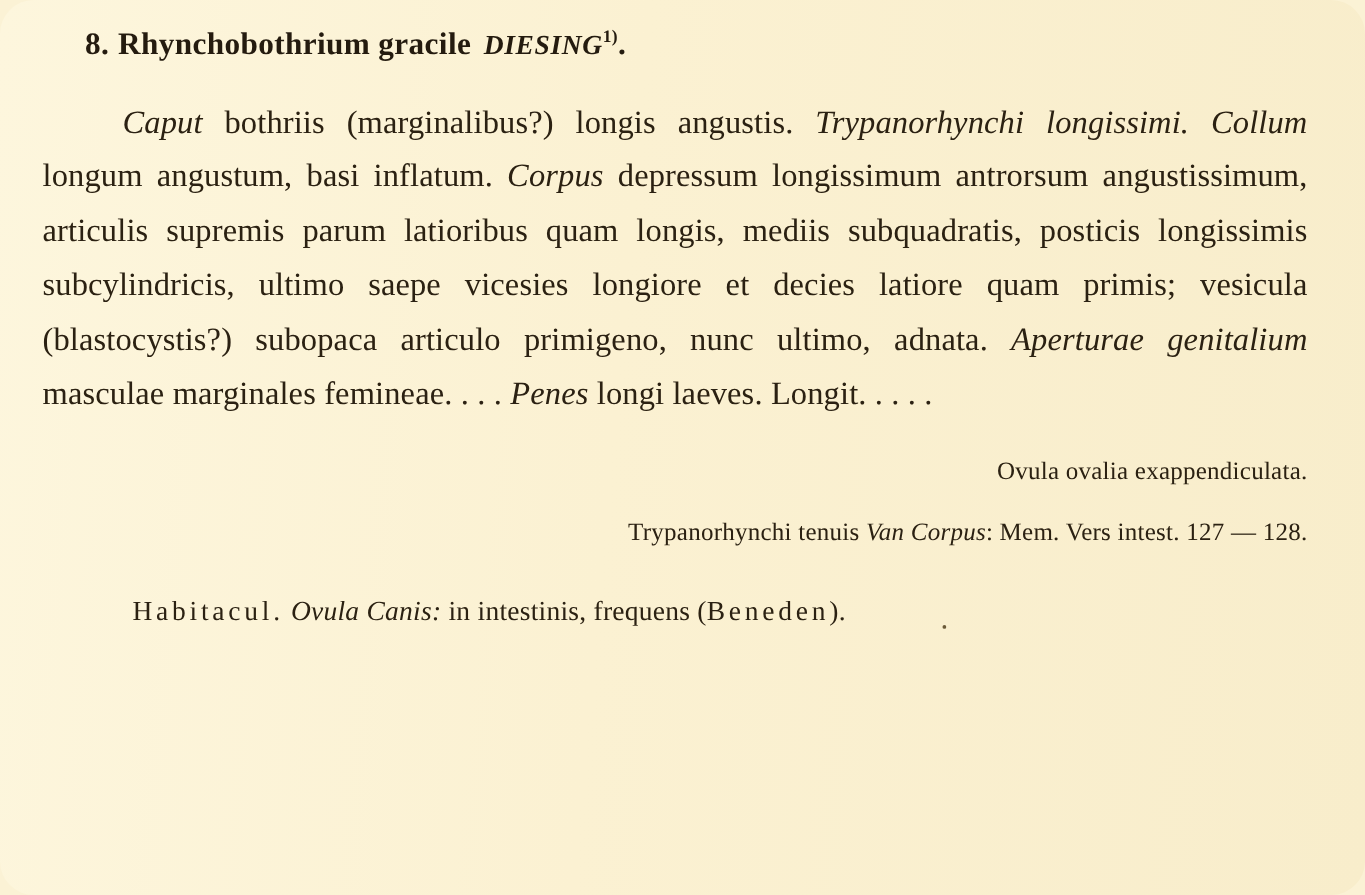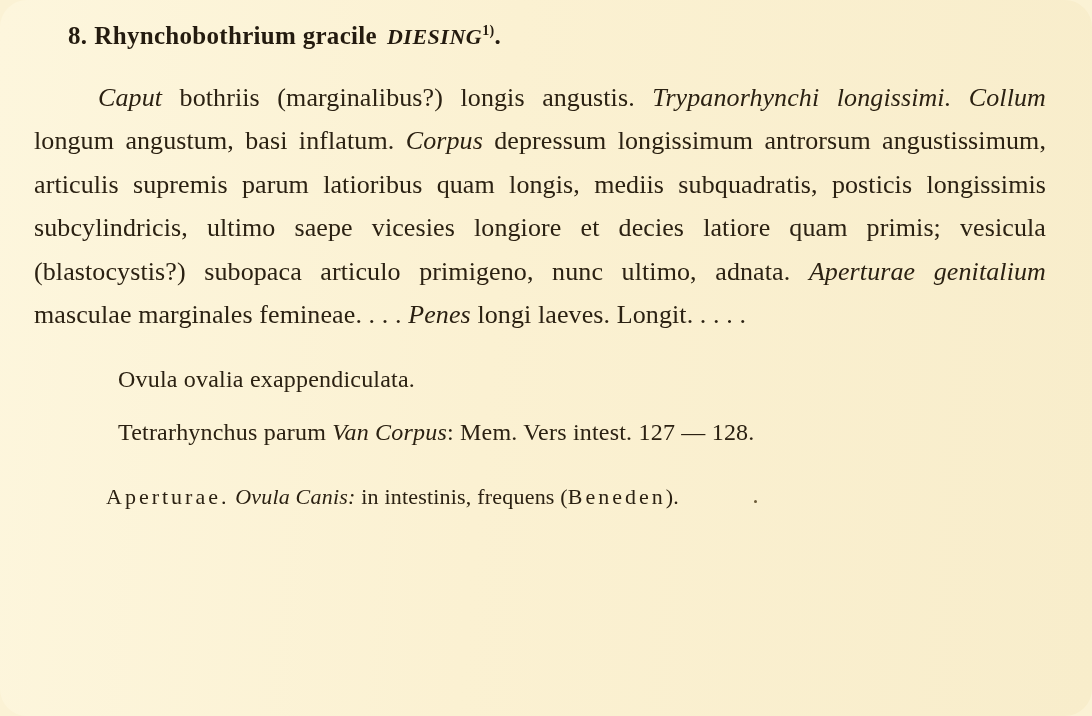--- a/index.html
+++ b/index.html
@@ -57,23 +57,24 @@
     letter-spacing: 0.1px;
   }
   .desc .it {
     font-style: italic;
   }
   .desc .indent-first {
     display: inline-block;
     width: 64px;
   }
   .small-para {
-    font-size: 24px;
+    font-size: 20px;
     margin: 30px 0 0 84px;
     letter-spacing: 0.2px;
+    text-align: right;
   }
   .small-para.second {
     margin-top: 26px;
   }
   .small-para .it {
     font-style: italic;
   }
   .habitat {
     font-size: 22px;
     margin: 38px 0 0 72px;
@@ -111,23 +112,23 @@
     <span class="num">8.</span><span class="species">Rhynchobothrium gracile</span><span class="author">DIESING</span><span class="sup">1)</span><span>.</span>
   </div>
 
   <p class="desc">
     <span class="indent-first"></span><span class="it">Caput</span><span> bothriis (marginalibus?) longis angustis. </span><span class="it">Trypanorhynchi longissimi.</span><span> </span><span class="it">Collum</span><span> longum angustum, basi inflatum. </span><span class="it">Corpus</span><span> depressum longissimum antrorsum angustissimum, articulis supremis parum latioribus quam longis, mediis subquadratis, posticis longissimis subcylindricis, ultimo saepe vicesies longiore et decies latiore quam primis; vesicula (blastocystis?) subopaca articulo primigeno, nunc ultimo, adnata. </span><span class="it">Aperturae genitalium</span><span> masculae marginales femineae. . . . </span><span class="it">Penes</span><span> longi laeves. Longit. . . . .</span>
   </p>
 
   <p class="small-para">Ovula ovalia exappendiculata.</p>
 
   <p class="small-para second">
-    <span>Tetrarhynchus parum </span><span class="it">Van Corpus</span><span>: Mem. Vers intest. 127 — 128.</span>
+    <span>Trypanorhynchi tenuis </span><span class="it">Van Corpus</span><span>: Mem. Vers intest. 127 — 128.</span>
   </p>
 
   <p class="habitat">
-    <span class="spaced">Aperturae.</span>
+    <span class="spaced">Habitacul.</span>
     <span class="it">Ovula Canis:</span><span> in intestinis, frequens (</span><span class="spaced">Beneden</span><span>).</span>
   </p>
 
 
   <div class="speck"></div>
 </div>
 
 </body></html>

